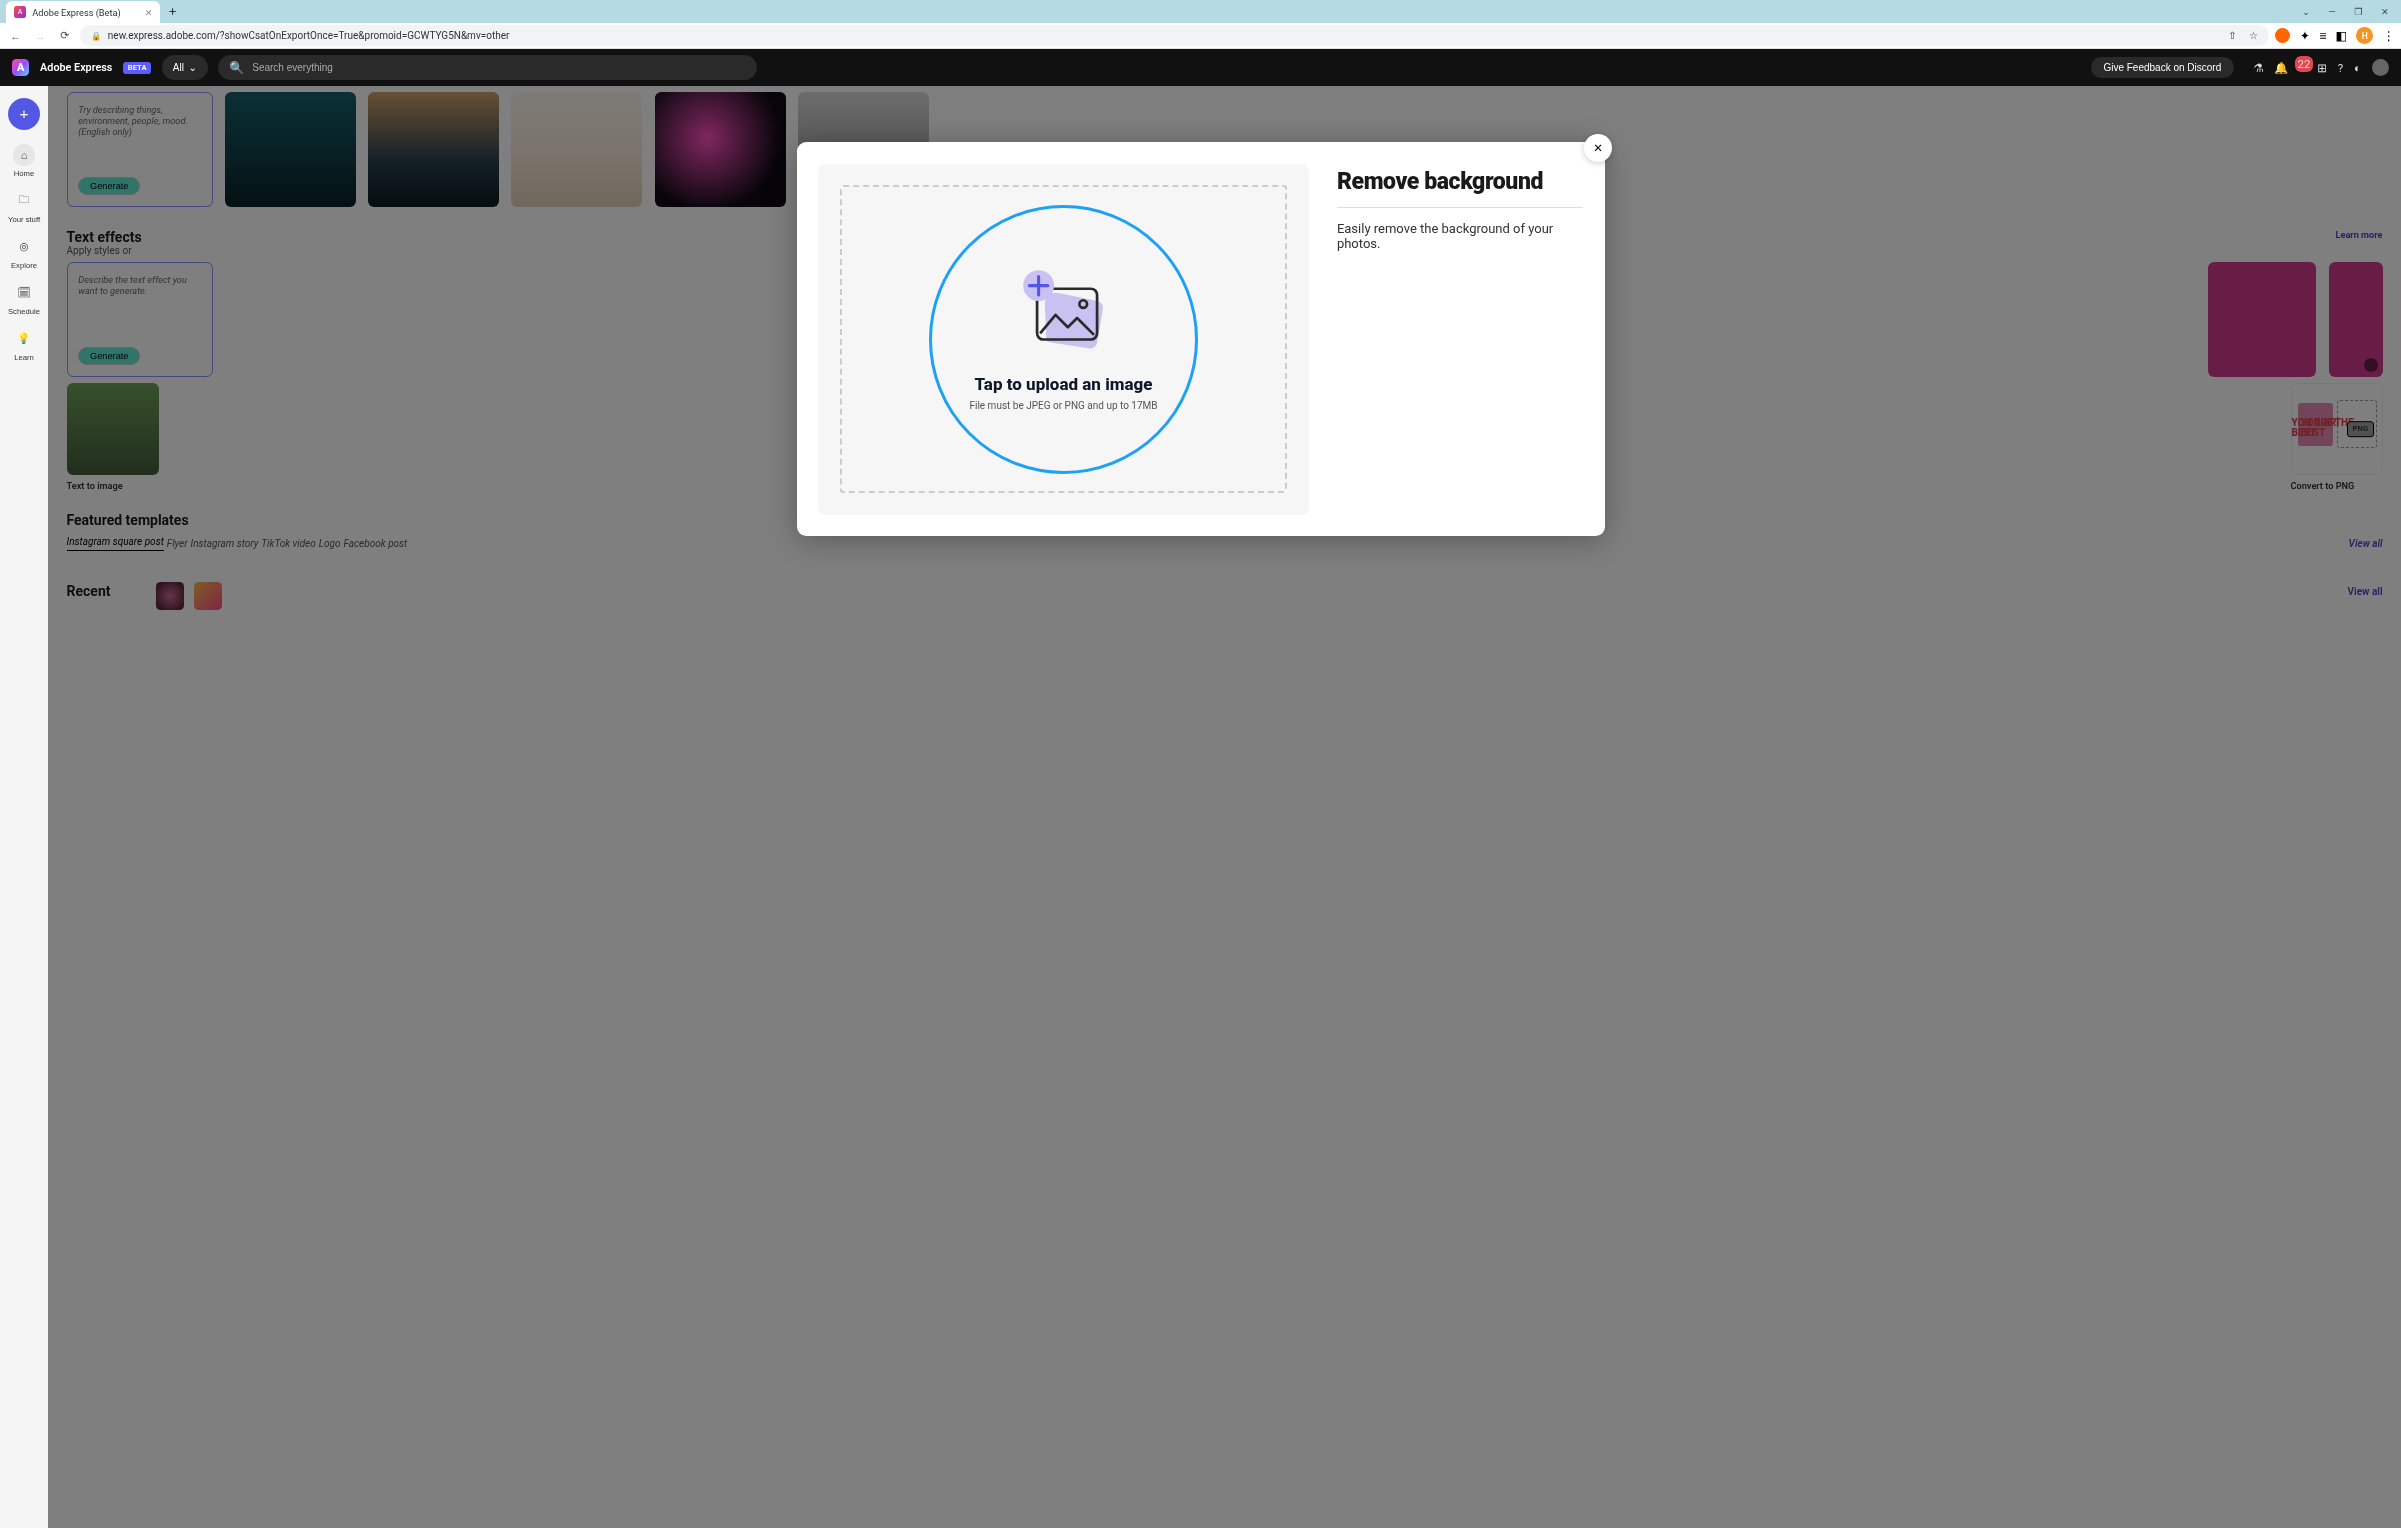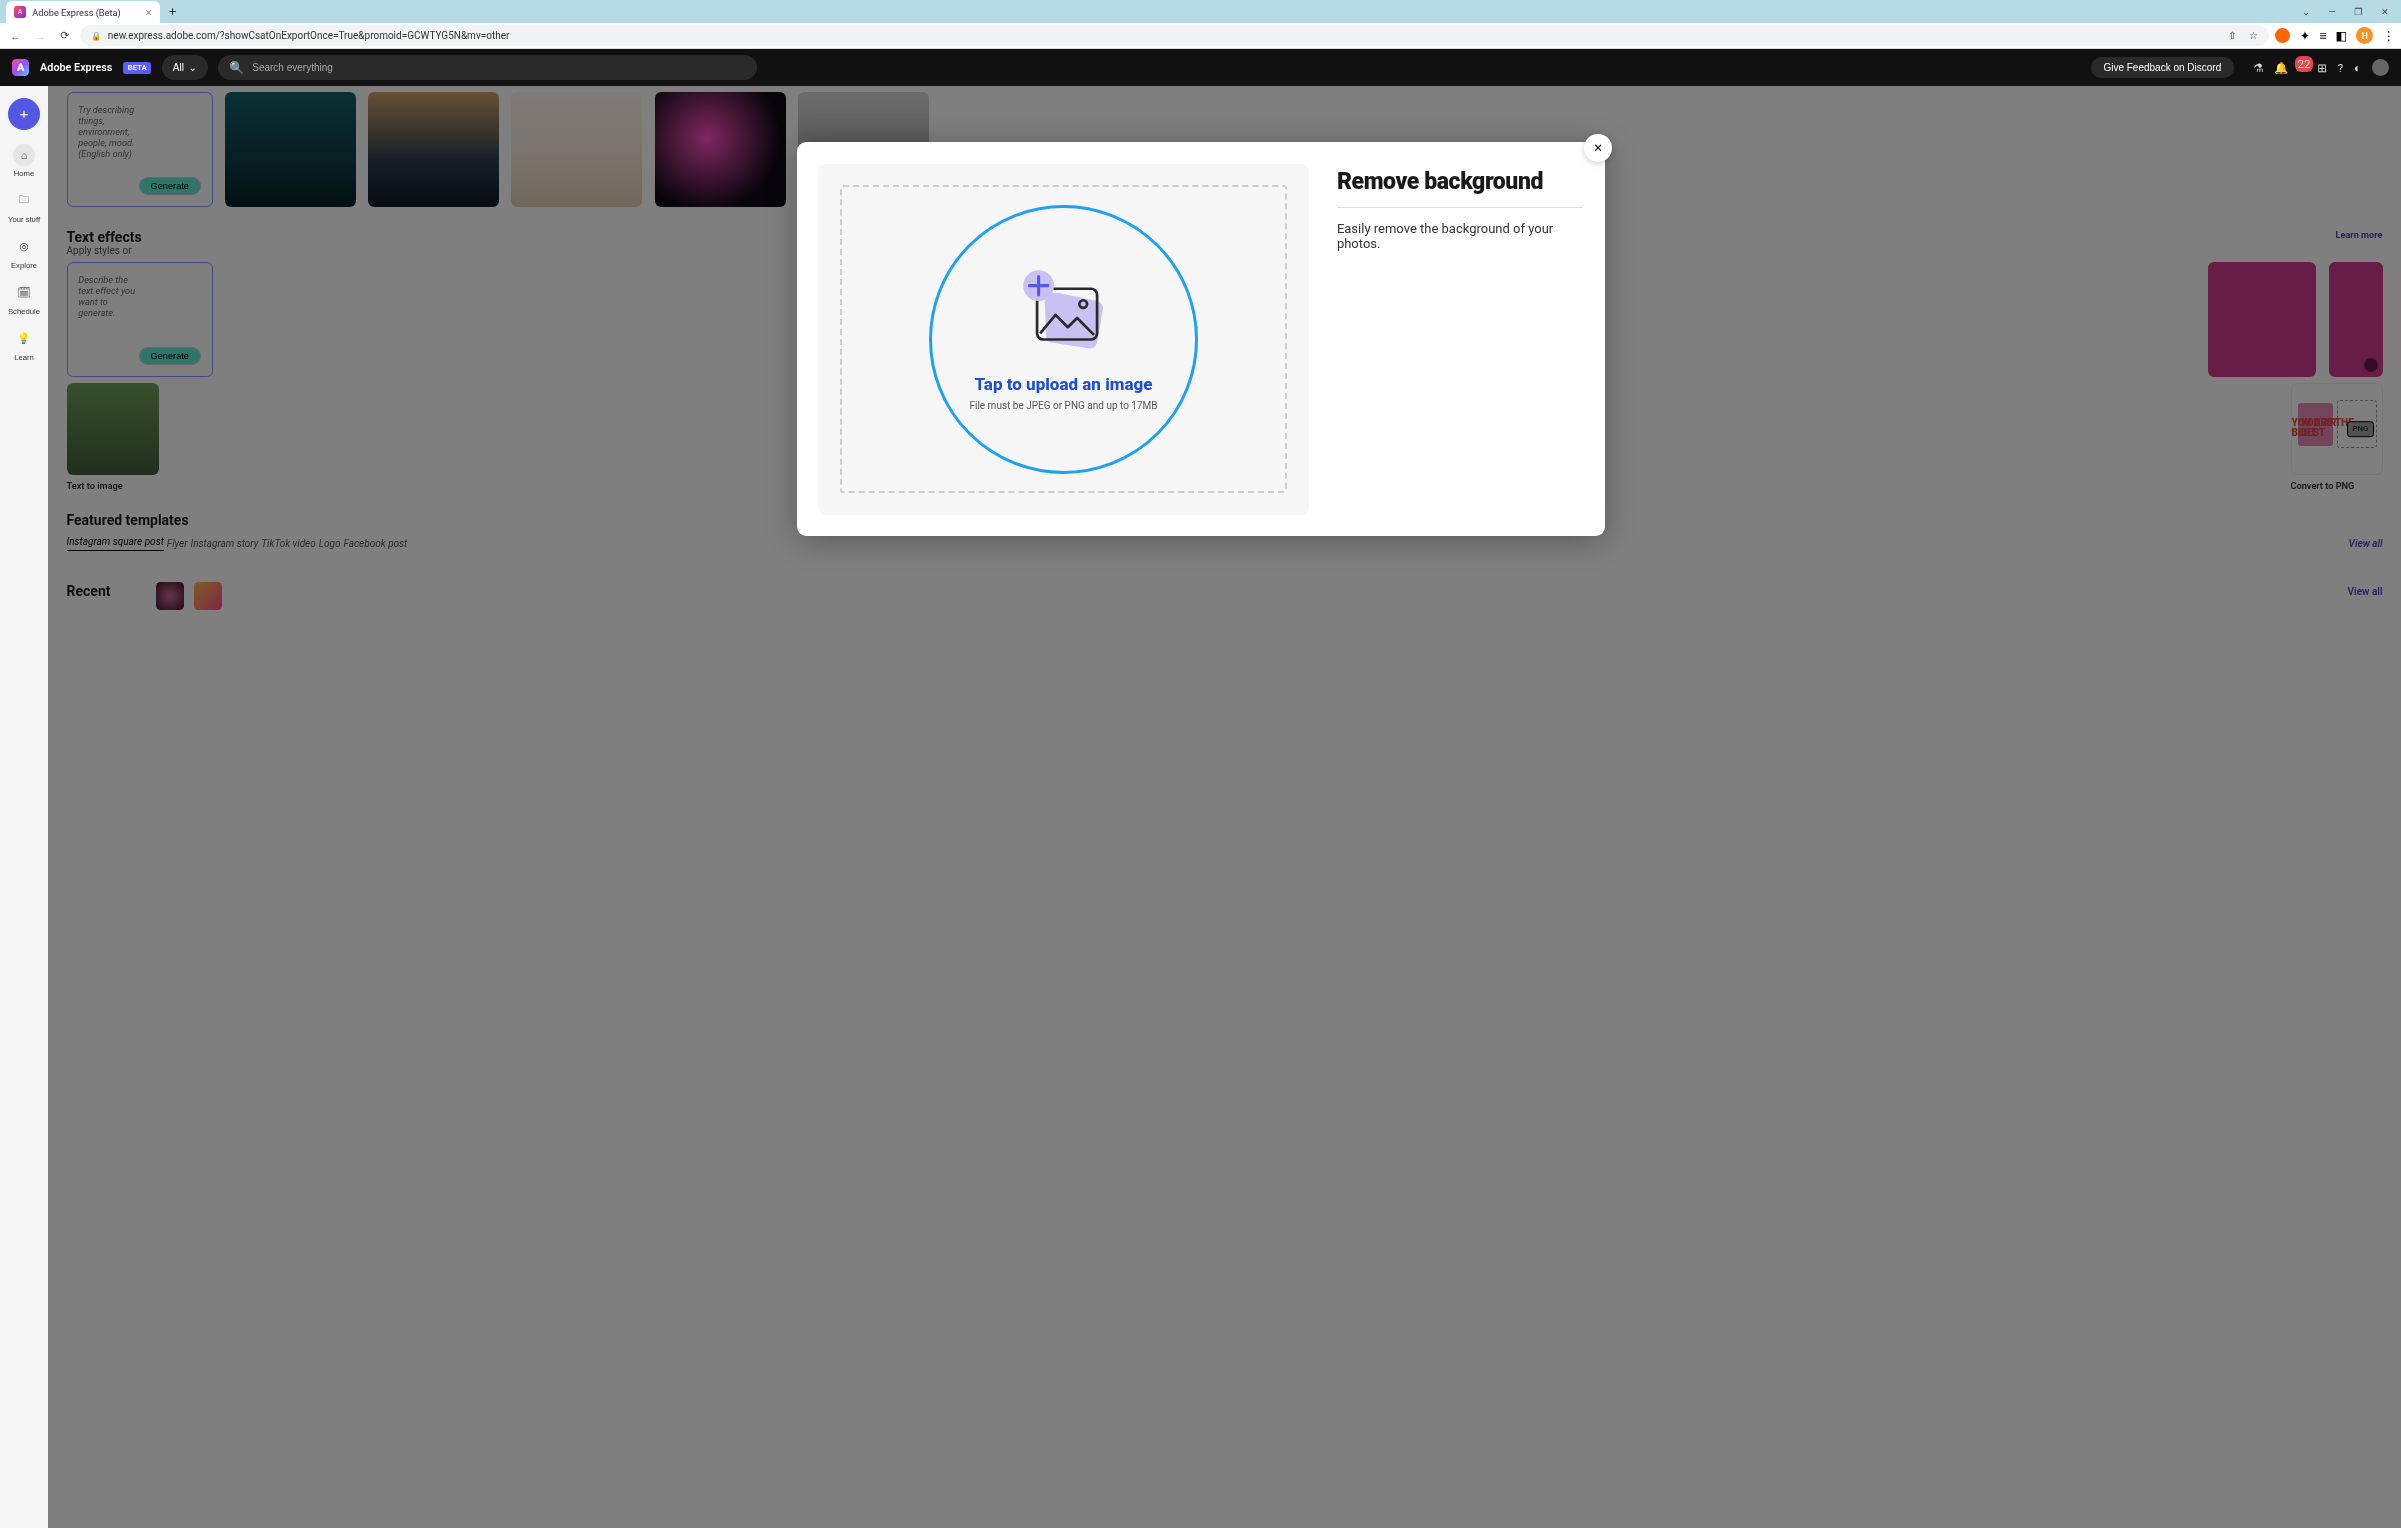--- a/index.html
+++ b/index.html
@@ -43,21 +43,21 @@
 .rail-plus { width: 32px; height: 32px; border-radius: 50%; background: #5258e4; color: #fff; font-size: 15.4px; display:flex; align-items:center; justify-content:center; margin-bottom: 6.2px; border:none; }
 .rail-icon { width: 21.6px; height: 21.6px; border-radius: 50%; display:flex; align-items:center; justify-content:center; font-size:10.8px; }
 .rail-btn.active .rail-icon { background: #e6e6e6; }
 
 
 .app-body { display: flex; height: calc(100vh - 23px - 26px - 37px); }
 .main { flex:1; background: #fff; padding: 0 18.5px 18.5px; overflow-y:auto; font-size: 10px; color: #333; position:relative; }
 
 .thumb-row { display:flex; gap: 12.3px; margin-top: 6.2px; }
 .thumb { width: 131px; height: 115px; border-radius: 6.2px; background-size: cover; position:relative; flex-shrink:0; }
-.prompt-card { border: 1.5px solid #8e8eff; border-radius: 6.2px; padding: 10.8px; width: 146px; height:115px; font-size: 9.2px; color: #666; font-style: italic; flex-shrink:0; display:flex; }
+.prompt-card { border: 1.5px solid #8e8eff; border-radius: 6.2px; padding: 10.8px; width: 146px; height:115px; font-size: 9.2px; color: #666; font-style: italic; flex-shrink:0; display:flex; flex-direction:column; }
 .prompt-card-btn { margin-top: auto; align-self:flex-start; background:#5eead4; border:0.8px solid #ccc; border-radius:10.8px; padding:3.1px 10.8px; font-size:9.2px; }
 
 .section-title { font-size: 14px; font-weight: 700; margin-top: 21.6px; color: #1a1a1a; }
 .section-sub { font-size: 10px; color: #555; }
 .learn-more { color: #4646c6; font-size: 9.2px; float: right; }
 
 .small-thumb-row { display:flex; gap:12.3px; margin-top:6.2px; }
 .small-thumb { width:92px; height:92px; border-radius:6.2px; background:#ddd; }
 .small-thumb-wrap { display:flex; flex-direction:column; gap:4.6px; }
 .small-thumb-label { font-size:9.2px; font-weight:600; color:#333; }
@@ -71,21 +71,21 @@
 
 
 .dim { position:absolute; inset:0; background: rgba(0,0,0,0.5); z-index:5; }
 
 
 .modal { position: absolute; top: 142px; left: 50%; transform: translateX(-50%); width: 808px; background: #fff; border-radius: 9.2px; box-shadow: 0 3.1px 31px rgba(0,0,0,0.3); z-index: 20; display: flex; padding: 21.6px; gap: 28px; }
 .modal-close { position:absolute; right: -7.7px; top: -7.7px; width:28px; height:28px; border-radius:50%; background:#fff; box-shadow: 0 1.5px 6.2px rgba(0,0,0,0.2); border:none; font-size:11.5px; display:flex; align-items:center; justify-content:center; }
 .drop-panel { flex: 1; background: #f6f6f6; border-radius: 7.7px; padding: 21.6px; display:flex; align-items:center; justify-content:center; }
 .drop-area { width: 100%; height: 308px; border: 2.3px dashed #ccc; border-radius: 3.1px; display:flex; flex-direction:column; align-items:center; justify-content:center; }
 .drop-circle { width: 269px; height:269px; border: 3.1px solid #1da1f2; border-radius:50%; display:flex; flex-direction:column; align-items:center; justify-content:center; gap: 6.2px; position:relative; }
-.drop-title { font-size: 17px; font-weight: 800; color:#1d4ed8; margin-top: 15.4px; }
+.drop-title { font-size: 17px; font-weight: 800; color:#0f172a; margin-top: 15.4px; }
 .drop-sub { font-size: 10px; color: #555; }
 .modal-right { width: 246px; padding-top: 4.6px; }
 .modal-title { font-size: 23px; font-weight: 900; color: #1a1a1a; letter-spacing: -0.4px; }
 .modal-hr { border: none; border-top: 0.8px solid #ddd; margin: 12.3px 0 12.3px; }
 .modal-desc { font-size: 13px; color: #333; }
 
 .thumb-lighthouse { background: linear-gradient(180deg, #cfa06a 0%, #2a3f4d 60%, #0a1a20 100%); }
 .thumb-tropical { background: linear-gradient(180deg, #14616b 0%, #0f3c44 60%, #062024 100%); }
 .thumb-goldfish { background: linear-gradient(180deg, #fdf6ee 0%, #f2e6d6 60%, #dfcfb8 100%); }
 .thumb-owl { background: radial-gradient(circle at 40% 40%, #ff4fc1, #0e0a14 70%); }

